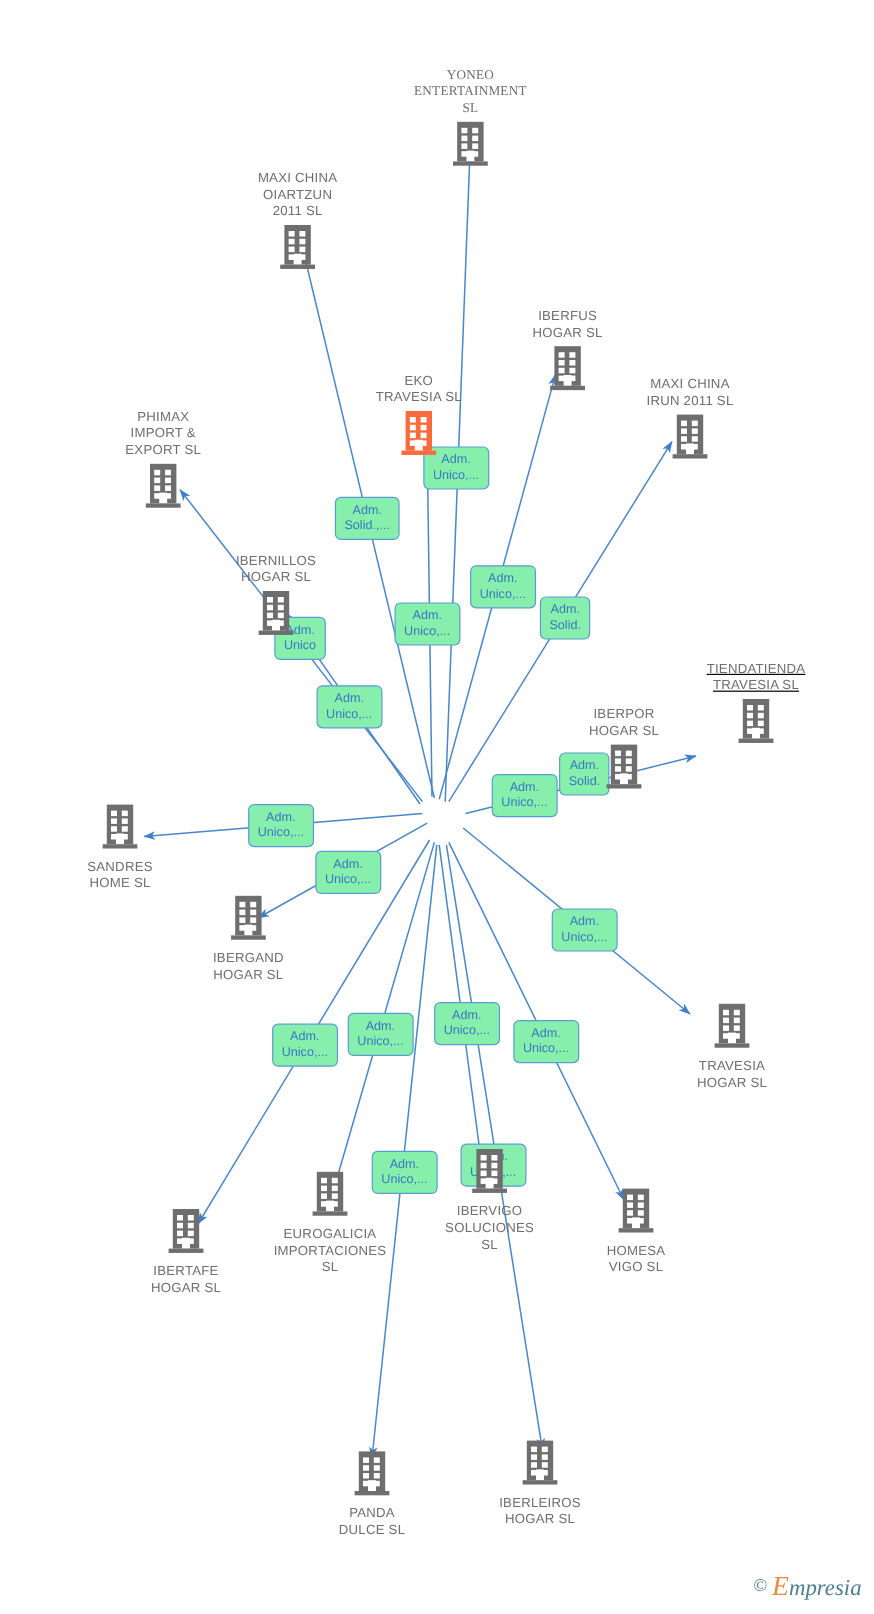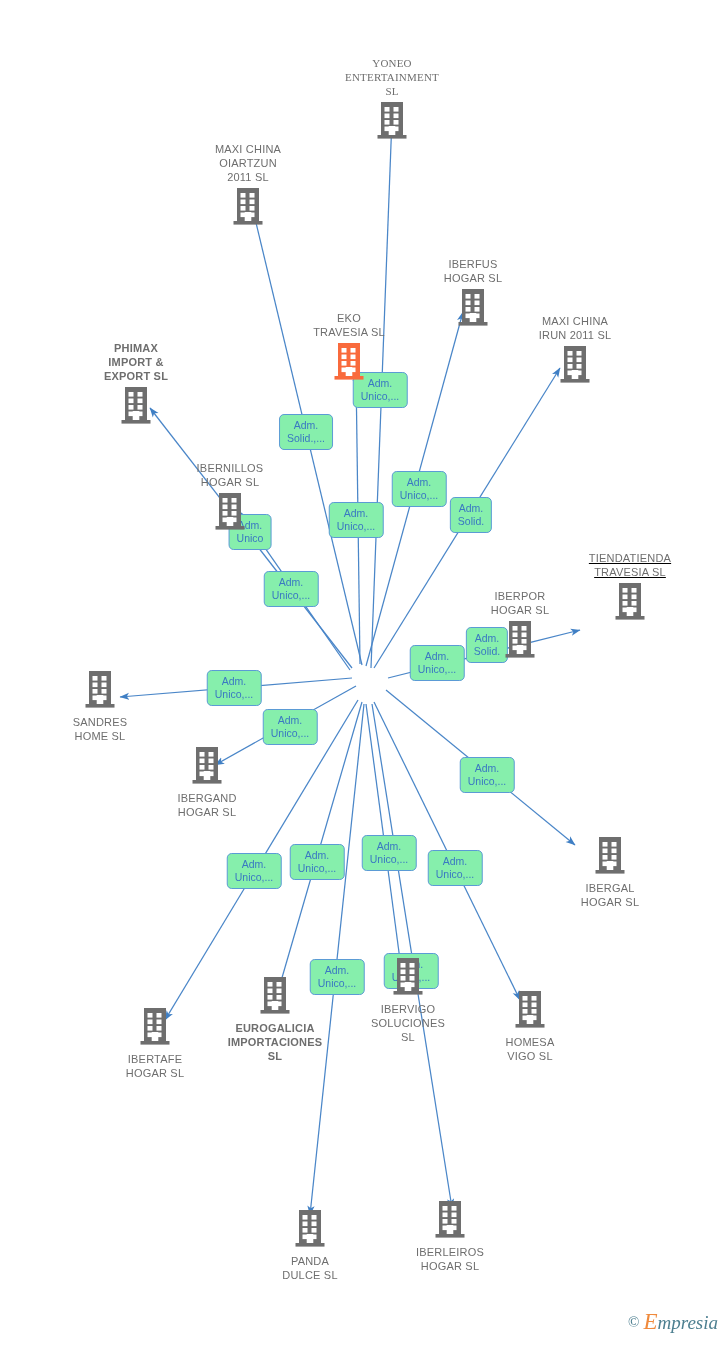--- a/index.html
+++ b/index.html
@@ -176,21 +176,21 @@
             <rect x="10.5" y="20" width="5" height="4.6" fill="#fff"></rect>
             <rect x="19.5" y="20" width="5" height="4.6" fill="#fff"></rect>
             <rect x="10.5" y="26.5" width="5" height="4.6" fill="#fff"></rect>
             <rect x="19.5" y="26.5" width="5" height="4.6" fill="#fff"></rect>
     <rect x="14.7" y="26" width="6.6" height="9" fill="#fff"></rect>
     <rect x="3.5" y="35" width="29" height="3.6" fill="#f96a3c"></rect>
   </svg></span>
         <span class="cap">EKO
 TRAVESIA  SL</span>
       </div>
-      <div class="node above" style="left: 136px; top: 385px; font-weight: bold;">
+      <div class="node above" style="left: 136px; top: 385px;">
         <span class="ico"><svg width="36" height="40" viewBox="0 0 36 40" aria-hidden="true">
     <rect x="7" y="2" width="22" height="33" fill="#6e6e6e"></rect>
     <rect x="10.5" y="7" width="5" height="4.6" fill="#fff"></rect>
             <rect x="19.5" y="7" width="5" height="4.6" fill="#fff"></rect>
             <rect x="10.5" y="13.5" width="5" height="4.6" fill="#fff"></rect>
             <rect x="19.5" y="13.5" width="5" height="4.6" fill="#fff"></rect>
             <rect x="10.5" y="20" width="5" height="4.6" fill="#fff"></rect>
             <rect x="19.5" y="20" width="5" height="4.6" fill="#fff"></rect>
             <rect x="10.5" y="26.5" width="5" height="4.6" fill="#fff"></rect>
             <rect x="19.5" y="26.5" width="5" height="4.6" fill="#fff"></rect>
@@ -293,41 +293,41 @@
             <rect x="19.5" y="7" width="5" height="4.6" fill="#fff"></rect>
             <rect x="10.5" y="13.5" width="5" height="4.6" fill="#fff"></rect>
             <rect x="19.5" y="13.5" width="5" height="4.6" fill="#fff"></rect>
             <rect x="10.5" y="20" width="5" height="4.6" fill="#fff"></rect>
             <rect x="19.5" y="20" width="5" height="4.6" fill="#fff"></rect>
             <rect x="10.5" y="26.5" width="5" height="4.6" fill="#fff"></rect>
             <rect x="19.5" y="26.5" width="5" height="4.6" fill="#fff"></rect>
     <rect x="14.7" y="26" width="6.6" height="9" fill="#fff"></rect>
     <rect x="3.5" y="35" width="29" height="3.6" fill="#6e6e6e"></rect>
   </svg></span>
-        <span class="cap">IBERGAL
+        <span class="cap">TRAVESIA
 HOGAR  SL</span>
       </div>
       <div class="node below" style="left: 155px; top: 1043px;">
         <span class="ico"><svg width="36" height="40" viewBox="0 0 36 40" aria-hidden="true">
     <rect x="7" y="2" width="22" height="33" fill="#6e6e6e"></rect>
     <rect x="10.5" y="7" width="5" height="4.6" fill="#fff"></rect>
             <rect x="19.5" y="7" width="5" height="4.6" fill="#fff"></rect>
             <rect x="10.5" y="13.5" width="5" height="4.6" fill="#fff"></rect>
             <rect x="19.5" y="13.5" width="5" height="4.6" fill="#fff"></rect>
             <rect x="10.5" y="20" width="5" height="4.6" fill="#fff"></rect>
             <rect x="19.5" y="20" width="5" height="4.6" fill="#fff"></rect>
             <rect x="10.5" y="26.5" width="5" height="4.6" fill="#fff"></rect>
             <rect x="19.5" y="26.5" width="5" height="4.6" fill="#fff"></rect>
     <rect x="14.7" y="26" width="6.6" height="9" fill="#fff"></rect>
     <rect x="3.5" y="35" width="29" height="3.6" fill="#6e6e6e"></rect>
   </svg></span>
         <span class="cap">IBERTAFE
 HOGAR  SL</span>
       </div>
-      <div class="node below" style="left: 275px; top: 1019px; font-weight: bold;">
+      <div class="node below" style="left: 275px; top: 1019px;">
         <span class="ico"><svg width="36" height="40" viewBox="0 0 36 40" aria-hidden="true">
     <rect x="7" y="2" width="22" height="33" fill="#6e6e6e"></rect>
     <rect x="10.5" y="7" width="5" height="4.6" fill="#fff"></rect>
             <rect x="19.5" y="7" width="5" height="4.6" fill="#fff"></rect>
             <rect x="10.5" y="13.5" width="5" height="4.6" fill="#fff"></rect>
             <rect x="19.5" y="13.5" width="5" height="4.6" fill="#fff"></rect>
             <rect x="10.5" y="20" width="5" height="4.6" fill="#fff"></rect>
             <rect x="19.5" y="20" width="5" height="4.6" fill="#fff"></rect>
             <rect x="10.5" y="26.5" width="5" height="4.6" fill="#fff"></rect>
             <rect x="19.5" y="26.5" width="5" height="4.6" fill="#fff"></rect>

